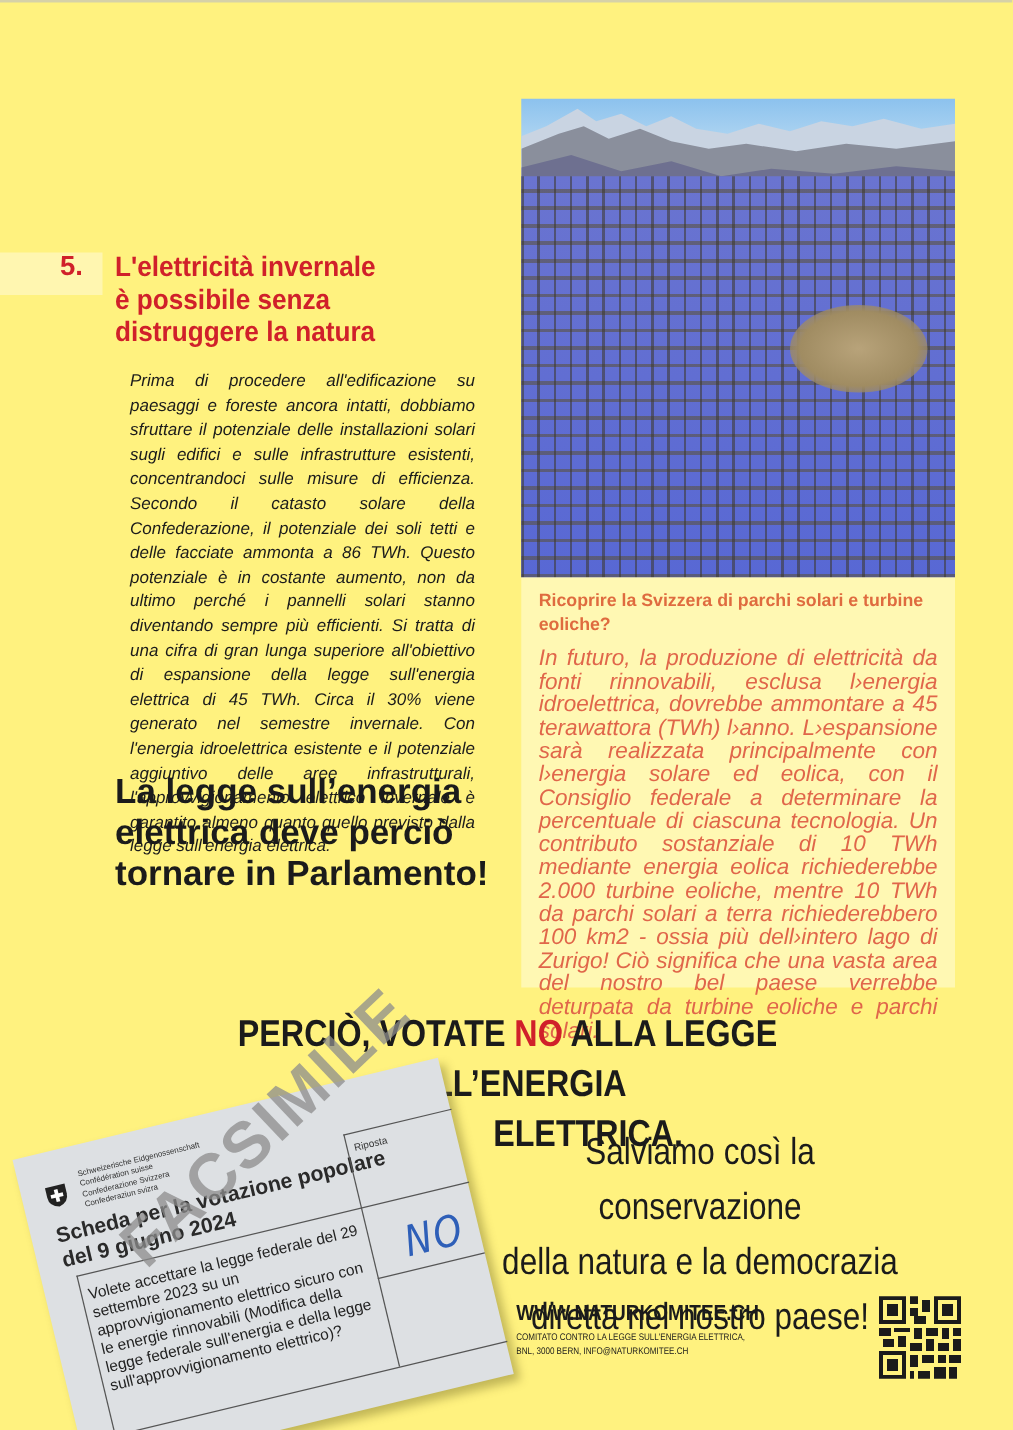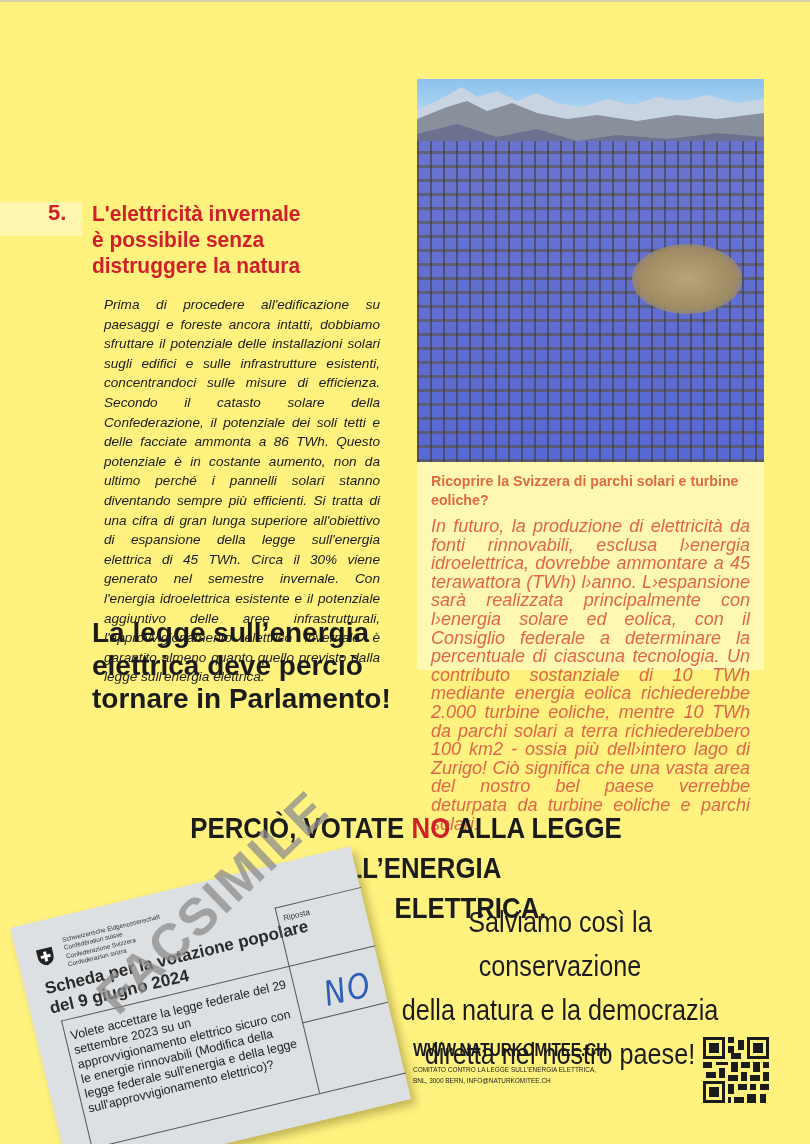--- a/index.html
+++ b/index.html
@@ -42,21 +42,21 @@
       repeating-linear-gradient(0deg, rgba(90,80,50,0.55) 0 3px, transparent 3px 14px),
       linear-gradient(#6a74d0, #5868d4);
   }
   .photo .clearing {
     position: absolute; left: 215px; top: 165px; width: 110px; height: 70px; border-radius: 50%;
     background: radial-gradient(#b8a37a 0%, #a08c62 60%, rgba(160,140,98,0) 100%);
   }
 
   
   .caption {
-    position: absolute; left: 417px; top: 462px; width: 347px; height: 208px;
+    position: absolute; left: 417px; top: 462px; width: 347px; height: 328px;
     background: #fff8b3; box-sizing: border-box; padding: 10px 14px 0 14px;
   }
   .cap-title { font-size: 14.2px; line-height: 18.5px; font-weight: bold; color: #df6b3f; margin: 0 0 8px 0; }
   .cap-text {
     font-size: 18px; line-height: 18.6px; font-style: italic; color: #e0664a; text-align: justify;
     font-family: "Liberation Sans Narrow", "Liberation Sans", sans-serif;
   }
 
   
   .vote-head {

